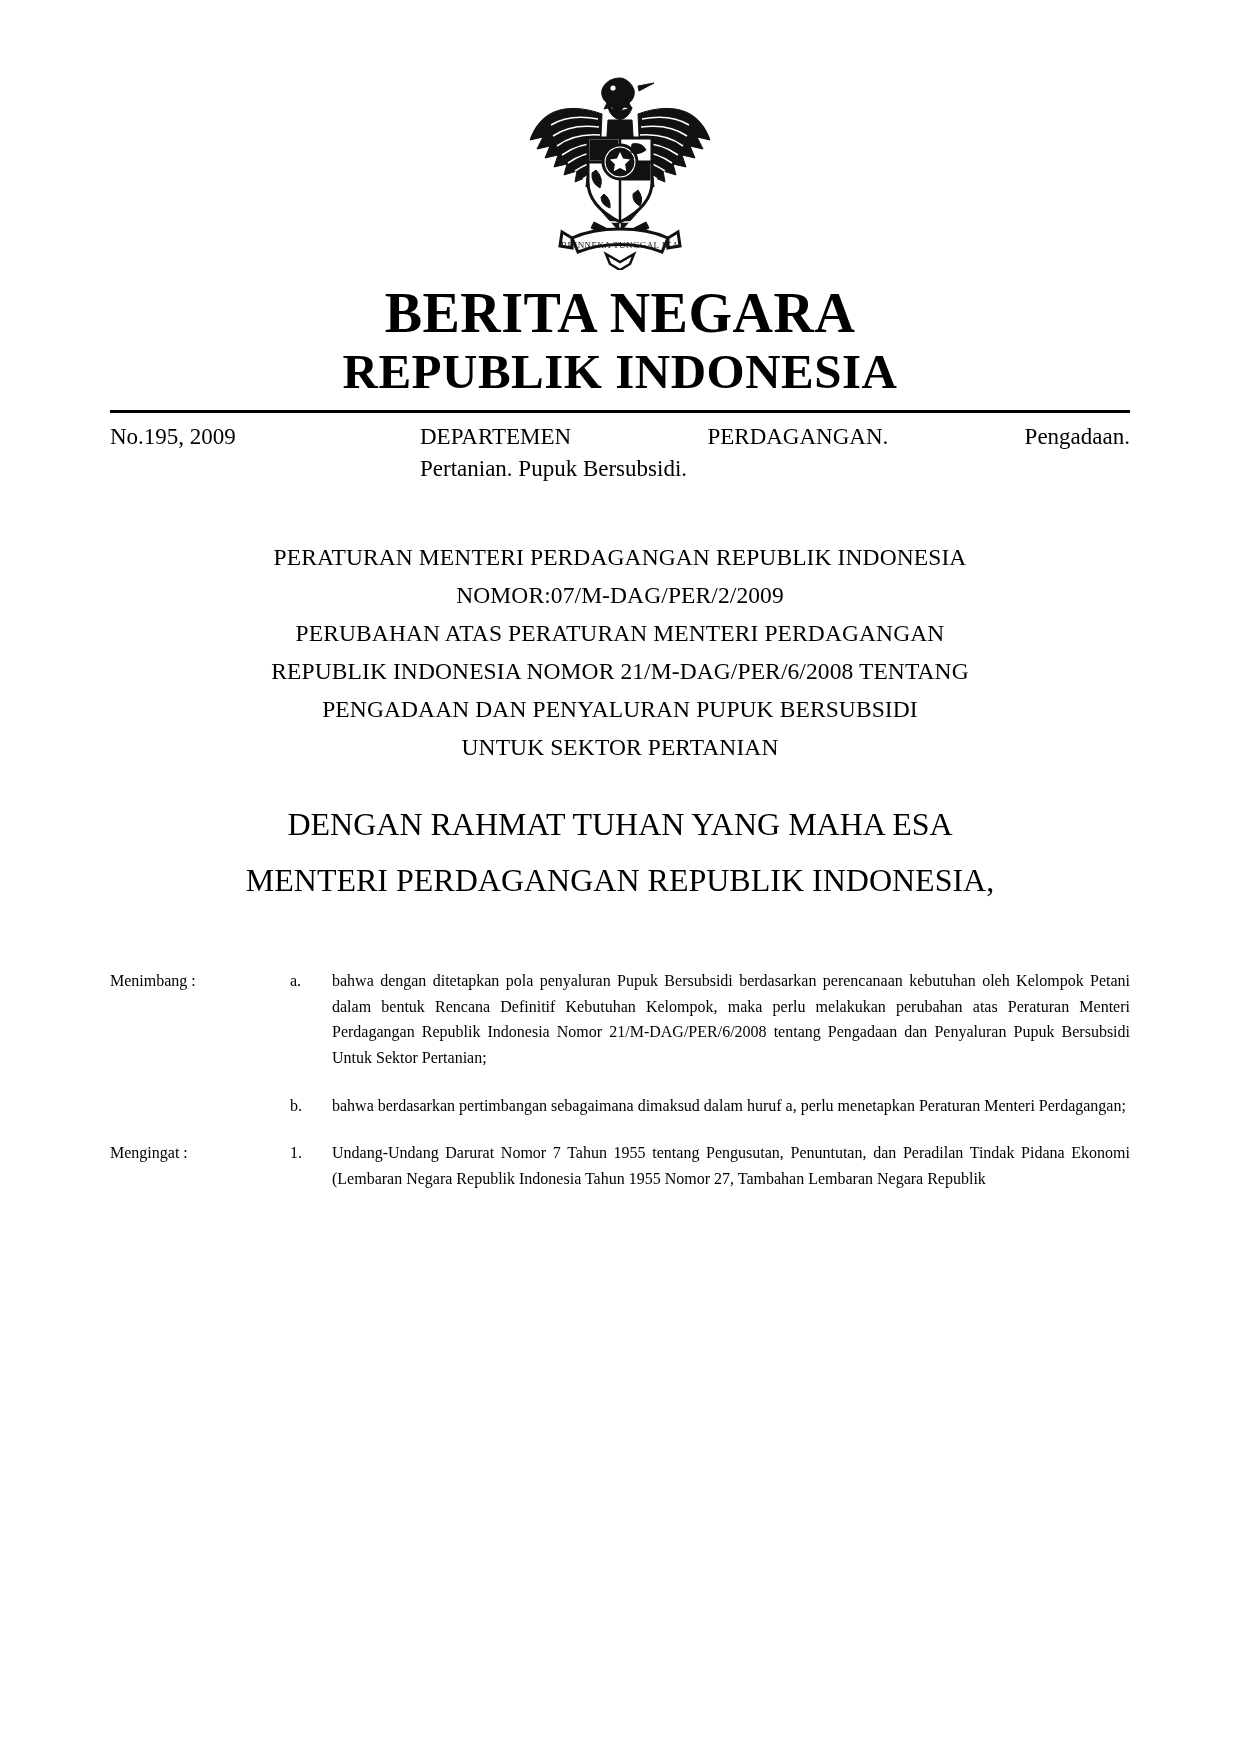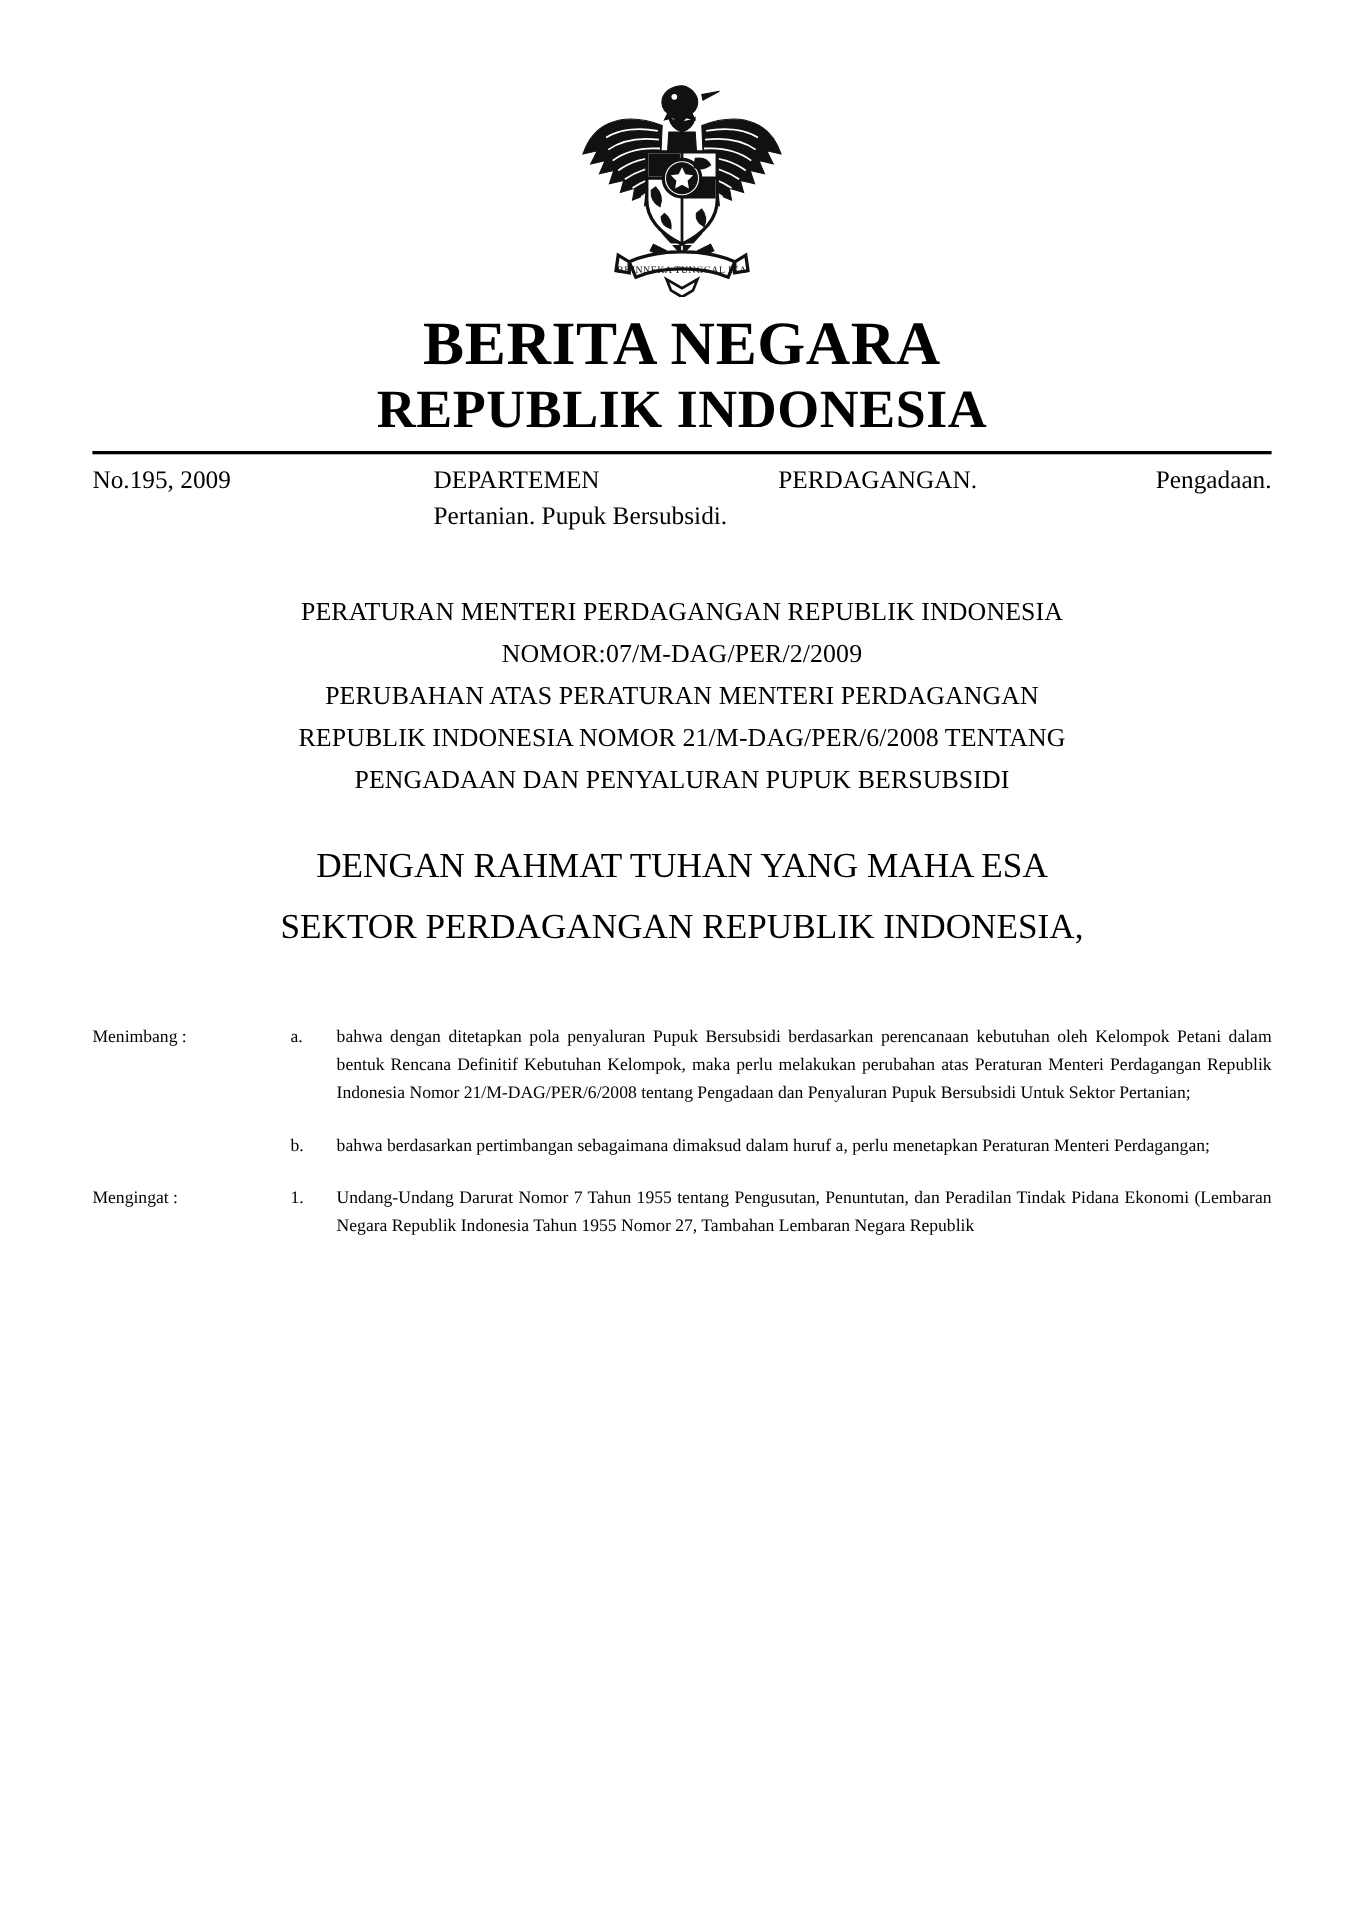--- a/index.html
+++ b/index.html
@@ -12,21 +12,21 @@
     height: 1755px;
     font-family: "Liberation Serif", "DejaVu Serif", serif;
     color: #000000;
     -webkit-font-smoothing: antialiased;
   }
   .page {
     position: relative;
     width: 1240px;
     height: 1755px;
     box-sizing: border-box;
-    padding: 0 84px;
+    padding: 0 110px;
   }
 
   
   .emblem-wrap {
     padding-top: 62px;
     display: flex;
     justify-content: center;
   }
   .emblem {
     width: 200px;
@@ -213,25 +213,26 @@
       <div>Pertanian. Pupuk Bersubsidi.</div>
     </div>
   </div>
 
   <div class="title-block">
     <div>PERATURAN MENTERI PERDAGANGAN REPUBLIK INDONESIA</div>
     <div>NOMOR:07/M-DAG/PER/2/2009</div>
     <div>PERUBAHAN ATAS PERATURAN MENTERI PERDAGANGAN</div>
     <div>REPUBLIK INDONESIA  NOMOR 21/M-DAG/PER/6/2008 TENTANG</div>
     <div>PENGADAAN DAN PENYALURAN PUPUK BERSUBSIDI</div>
+    <div>UNTUK SEKTOR PERTANIAN</div>
   </div>
 
   <div class="invocation">
     <div>DENGAN RAHMAT TUHAN YANG MAHA ESA</div>
-    <div>SEKTOR PERDAGANGAN REPUBLIK INDONESIA,</div>
+    <div>MENTERI PERDAGANGAN REPUBLIK INDONESIA,</div>
   </div>
 
   <div class="clauses">
 
     <div class="clause">
       <div class="label">Menimbang :</div>
       <div class="marker">a.</div>
       <div class="body">bahwa dengan ditetapkan pola penyaluran Pupuk Bersubsidi berdasarkan perencanaan kebutuhan oleh Kelompok Petani dalam bentuk Rencana Definitif Kebutuhan Kelompok, maka perlu melakukan perubahan atas Peraturan Menteri Perdagangan Republik Indonesia Nomor 21/M-DAG/PER/6/2008 tentang Pengadaan dan Penyaluran Pupuk Bersubsidi Untuk Sektor Pertanian;</div>
     </div>
 

